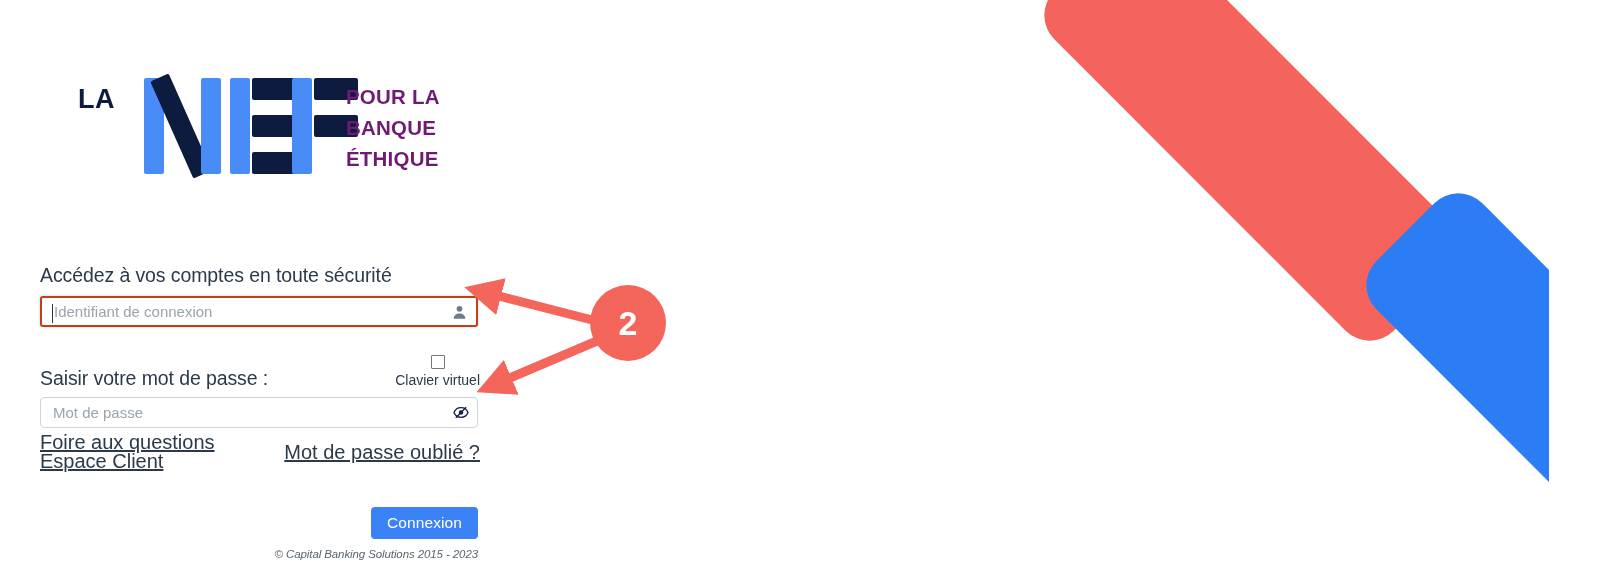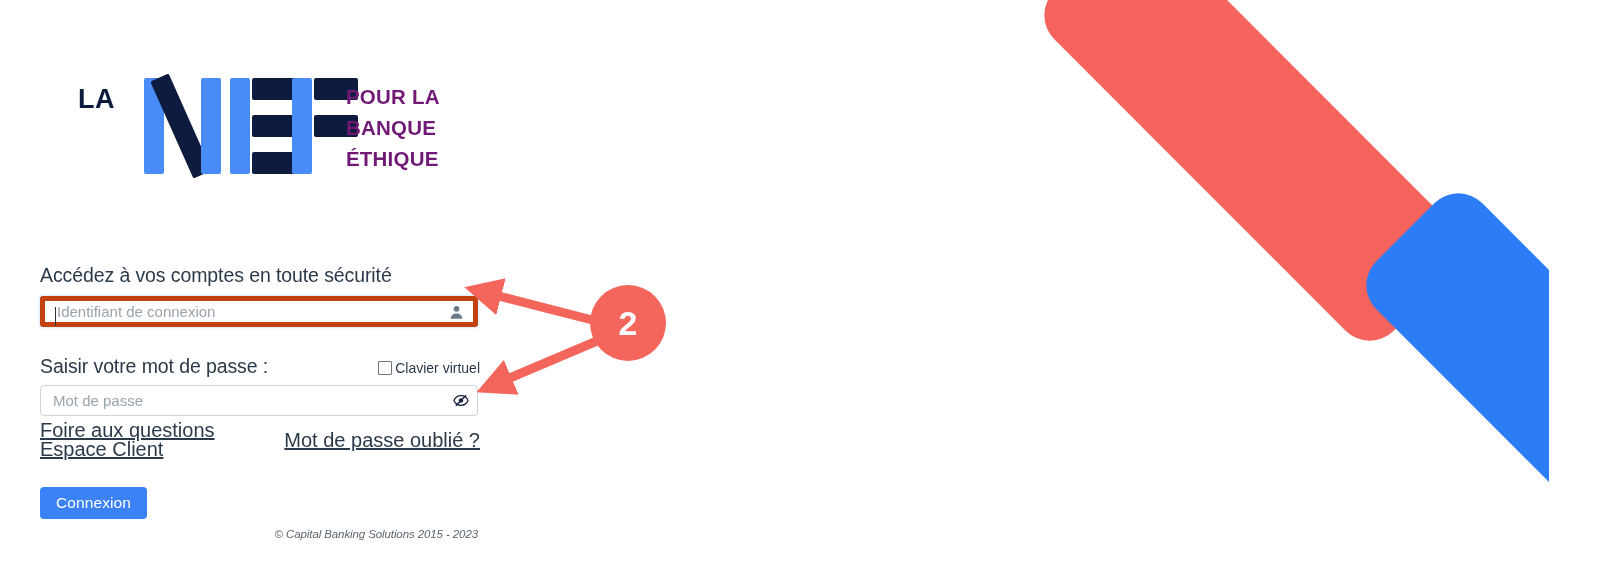--- a/index.html
+++ b/index.html
@@ -121,21 +121,21 @@
     margin: 16px 0 9px 0;
     letter-spacing: -0.1px;
   }
   .field-wrap {
     position: relative;
     width: 438px;
     height: 31px;
     box-sizing: border-box;
   }
   .field-wrap.focused {
-    border: 5px solid #c2410c;
+    border: 2px solid #c2410c;
     border-radius: 3px;
     box-shadow: 0 0 3px rgba(98,170,240,0.55);
     background: #fff;
   }
   .field-wrap.plain {
     border: 1px solid #ced4da;
     border-radius: 4px;
     background: #fff;
   }
   .text-input {
@@ -188,20 +188,21 @@
     font-weight: 400;
     letter-spacing: -0.1px;
   }
   .kb-toggle {
     display: flex;
     align-items: center;
     gap: 3px;
     font-size: 14px;
     color: #2b3a4a;
     padding-bottom: 2px;
+    flex-direction: column;
   }
   .kb-box {
     width: 12px;
     height: 12px;
     border: 1px solid #767676;
     background: #fff;
     border-radius: 1px;
     flex: 0 0 auto;
   }
 
@@ -214,23 +215,23 @@
   }
   .link {
     color: #2b3a4a;
     text-decoration: underline;
     line-height: 19px;
   }
   .link.left { width: 190px; }
   .link.right { white-space: nowrap; padding-top: 0; }
 
   .btn-row {
-    margin-top: 28px;
-    display: flex;
-    justify-content: flex-start;
+    margin-top: 36px;
+    display: flex;
+    justify-content: flex-end;
     padding-right: 2px;
   }
   .btn-primary {
     background: #3b82f6;
     color: #ffffff;
     border: none;
     border-radius: 4px;
     font-family: "Liberation Sans", sans-serif;
     font-size: 15.5px;
     font-weight: 400;

